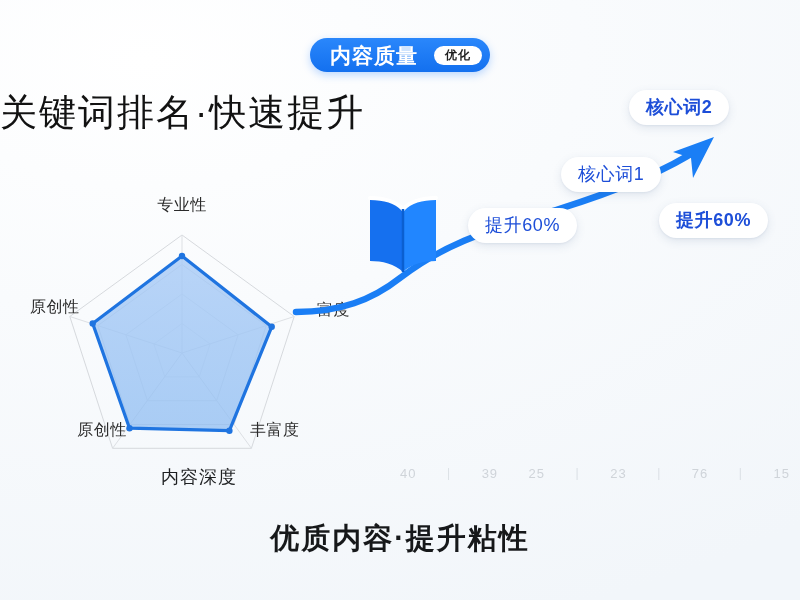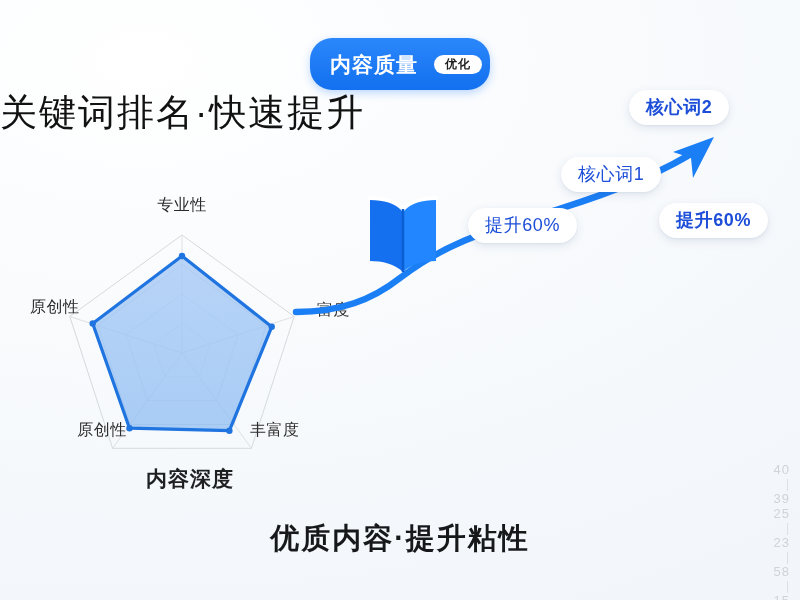--- a/index.html
+++ b/index.html
@@ -27,21 +27,21 @@
     left: 50%;
     top: 38px;
     transform: translateX(-50%);
     display: flex;
     align-items: center;
     gap: 16px;
     background: linear-gradient(180deg, #2a87fb 0%, #1370ef 100%);
     border-radius: 22px;
     padding: 5px 8px 5px 20px;
     box-shadow: 0 3px 9px rgba(22,119,255,.28);
-    height: 52px;
+    height: 34px;
     box-sizing: border-box;
   }
   #badge .badge-main {
     color: #ffffff;
     font-size: 21px;
     font-weight: 700;
     letter-spacing: 1px;
     line-height: 1;
   }
   #badge .badge-chip {
@@ -73,24 +73,24 @@
     top: 519px;
     text-align: center;
     font-size: 29px;
     font-weight: 700;
     color: #16181a;
     letter-spacing: 2px;
     white-space: nowrap;
   }
   #depth-label {
     position: absolute;
-    left: 146px;
+    left: 161px;
     top: 465px;
-    font-size: 21px;
-    font-weight: 700;
+    font-size: 18px;
+    font-weight: 400;
     color: #1d1f21;
     letter-spacing: 1px;
     white-space: nowrap;
   }
   
   #radar-wrap {
     position: absolute;
     left: 30px;
     top: 185px;
     width: 330px;
@@ -137,27 +137,26 @@
   #pill-up-right { left: 659px; top: 203px; }
   #pill-stay   { left: 474px; top: 300px; }
   
   #tick-axis {
     position: absolute;
     left: 400px;
     top: 462px;
     width: 390px;
     height: 22px;
     display: flex;
-    align-items: flex-end;
+    align-items: center;
     justify-content: space-between;
     color: #c9ced4;
     font-size: 13px;
     letter-spacing: 1px;
     opacity: .85;
-    flex-direction: column;
   }
   #tick-axis .tick-mark {
     color: #d7dce1;
     font-size: 12px;
   }
 </style>
 </head>
 <body>
 
 <div id="canvas">
@@ -232,20 +231,20 @@
   <div id="depth-label">内容深度</div>
 
   <div id="tick-axis">
     <span>40</span>
     <span class="tick-mark">|</span>
     <span>39</span>
     <span>25</span>
     <span class="tick-mark">|</span>
     <span>23</span>
     <span class="tick-mark">|</span>
-    <span>58</span>
+    <span>76</span>
     <span class="tick-mark">|</span>
     <span>15</span>
   </div>
 
   <div id="bottom-caption">优质内容·提升粘性</div>
 
 </div>
 
 </body></html>

